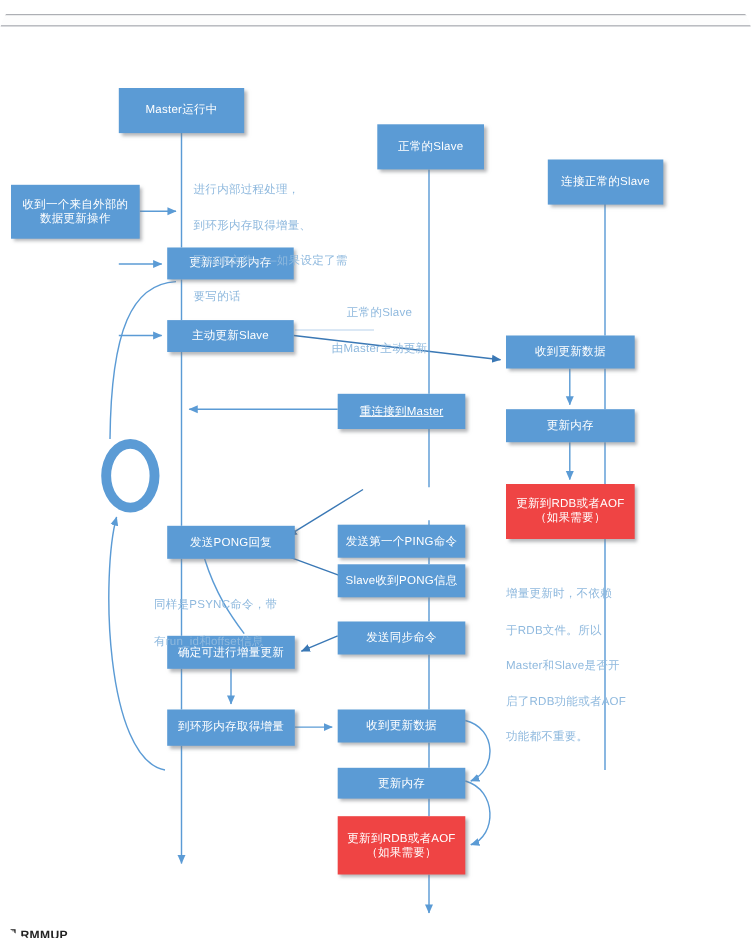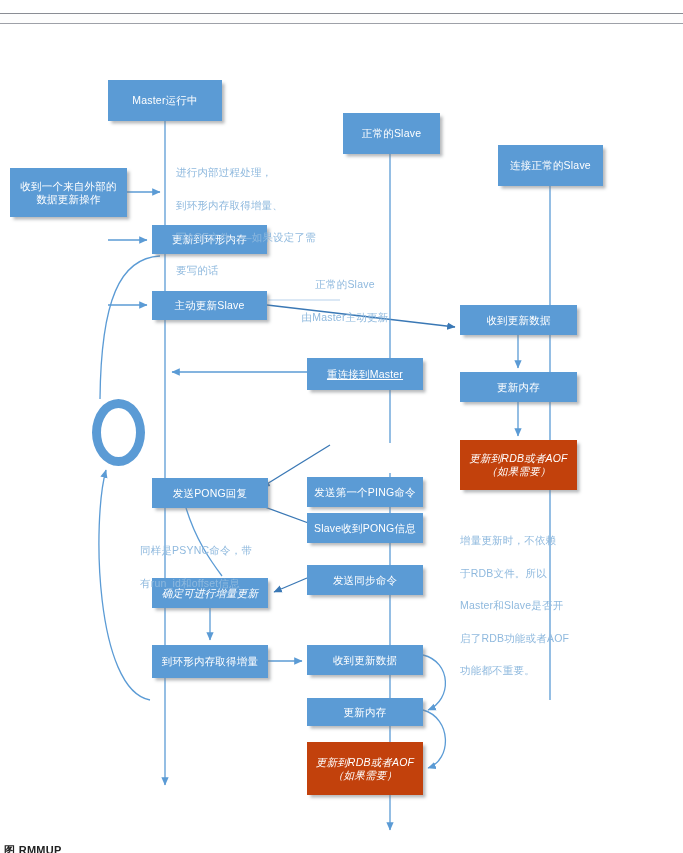--- a/index.html
+++ b/index.html
@@ -10,20 +10,21 @@
   }
   body {
     font-family: "Liberation Sans", "DejaVu Sans", sans-serif;
   }
   #page {
     position: relative;
     width: 683px;
     height: 853px;
     background: #ffffff;
     overflow: hidden;
+    border-radius: 30px;
   }
   
   .top-rule-a {
     position: absolute;
     left: 0; top: 13px;
     width: 683px; height: 1px;
     background: #8a8d94;
   }
   .top-rule-b {
     position: absolute;
@@ -55,23 +56,22 @@
     align-items: center;
     justify-content: center;
     text-align: center;
     line-height: 1.22;
     font-size: 10.5px;
     letter-spacing: 0.2px;
     box-shadow: 2.5px 2.5px 3px rgba(120,124,130,0.55);
     padding: 2px 3px;
   }
   .box.gray {
-    background: #c2410c;
+    background: #ef4444;
     color: #ffffff;
-    font-style: italic;
   }
   .box .lines {
     width: 100%;
   }
   .box .lines span { display: block; }
 
   
   .note {
     position: absolute;
     color: #8fb9de;
@@ -258,21 +258,21 @@
         <span>Slave收到PONG信息</span>
       </div>
   </div>
 
   <div class="box" style="left:307px; top:565px; width:116px; height:30px;">
     <div class="lines">
         <span>发送同步命令</span>
       </div>
   </div>
 
-  <div class="box" style="left:152px; top:578px; width:116px; height:30px;font-style:italic;">
+  <div class="box" style="left:152px; top:578px; width:116px; height:30px;">
     <div class="lines">
         <span>确定可进行增量更新</span>
       </div>
   </div>
 
   <div class="box" style="left:152px; top:645px; width:116px; height:33px;">
     <div class="lines">
         <span>到环形内存取得增量</span>
       </div>
   </div>

